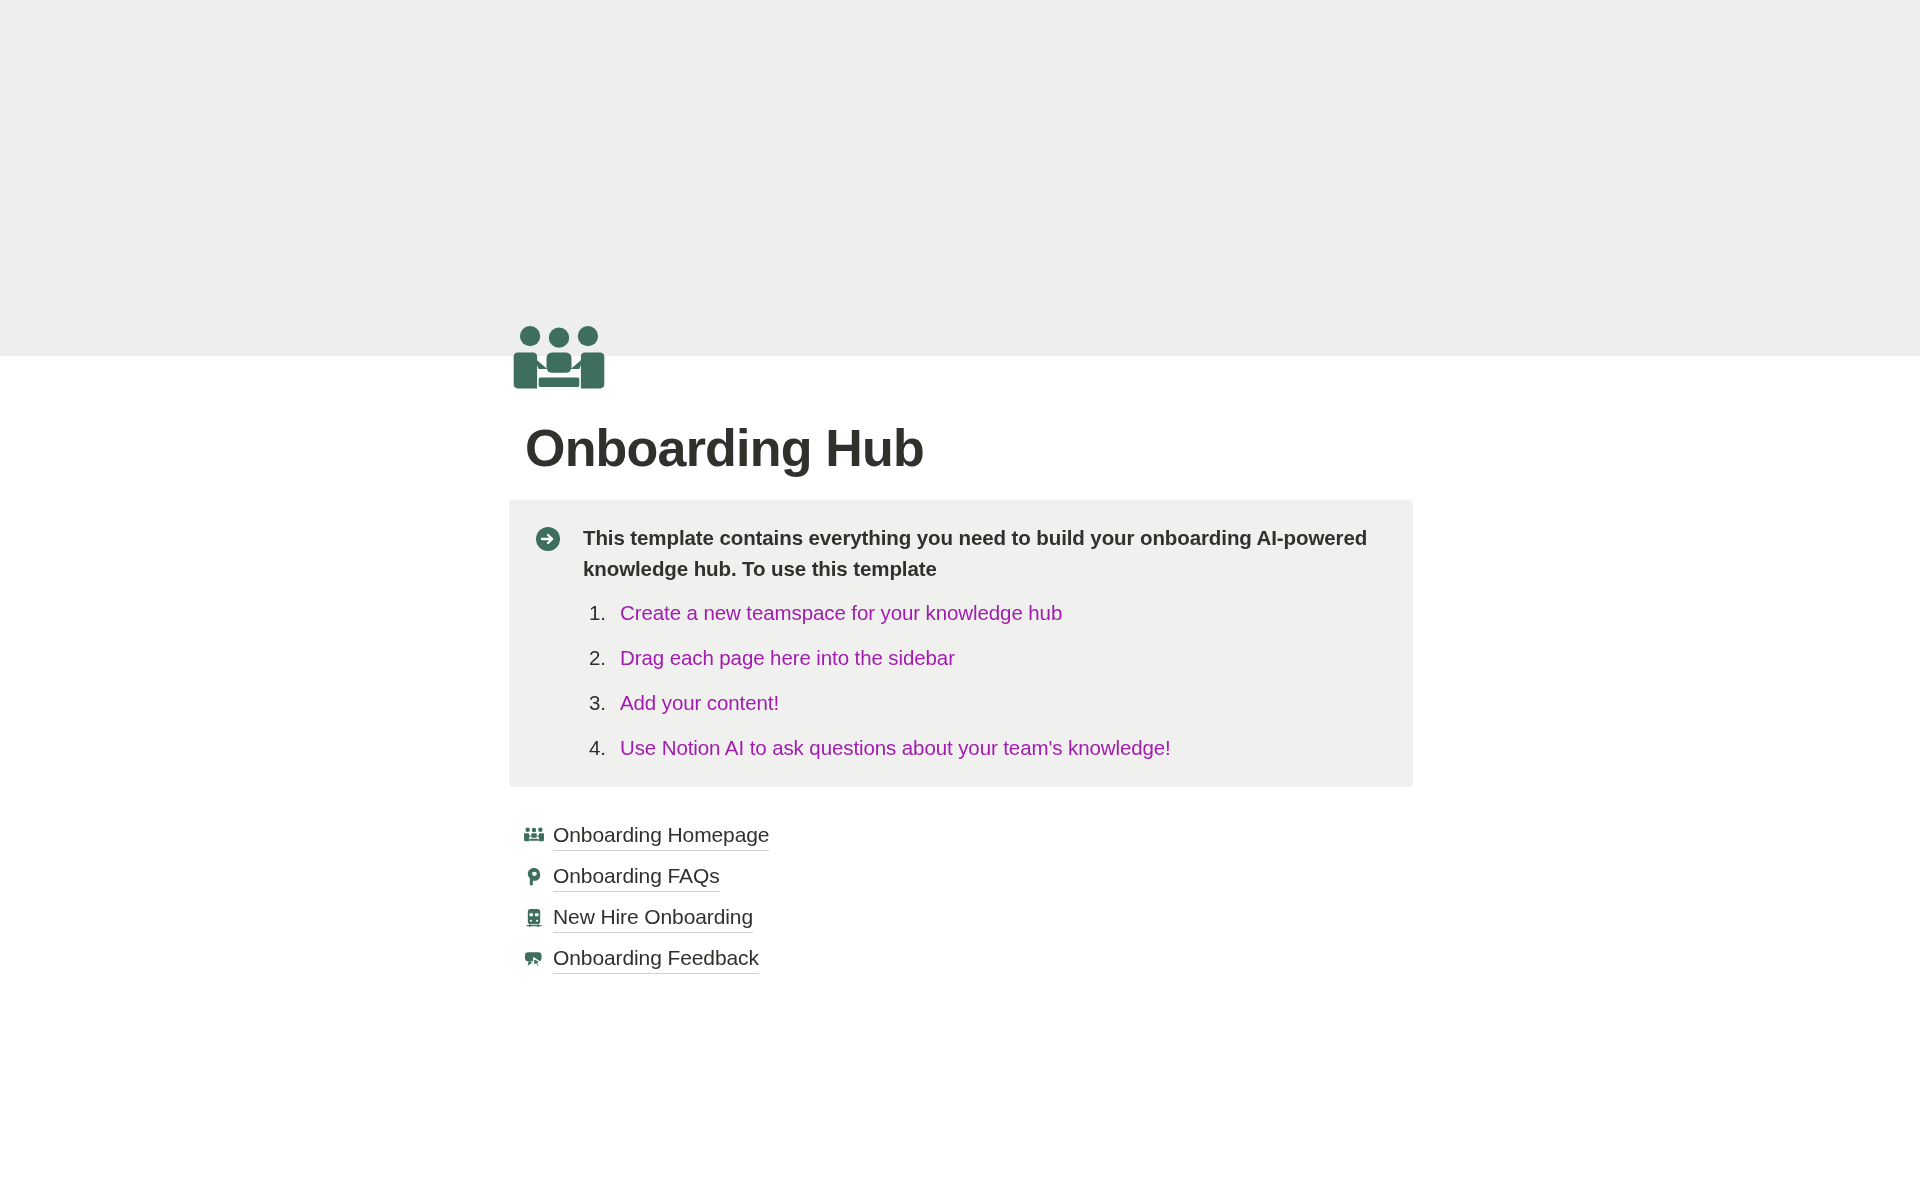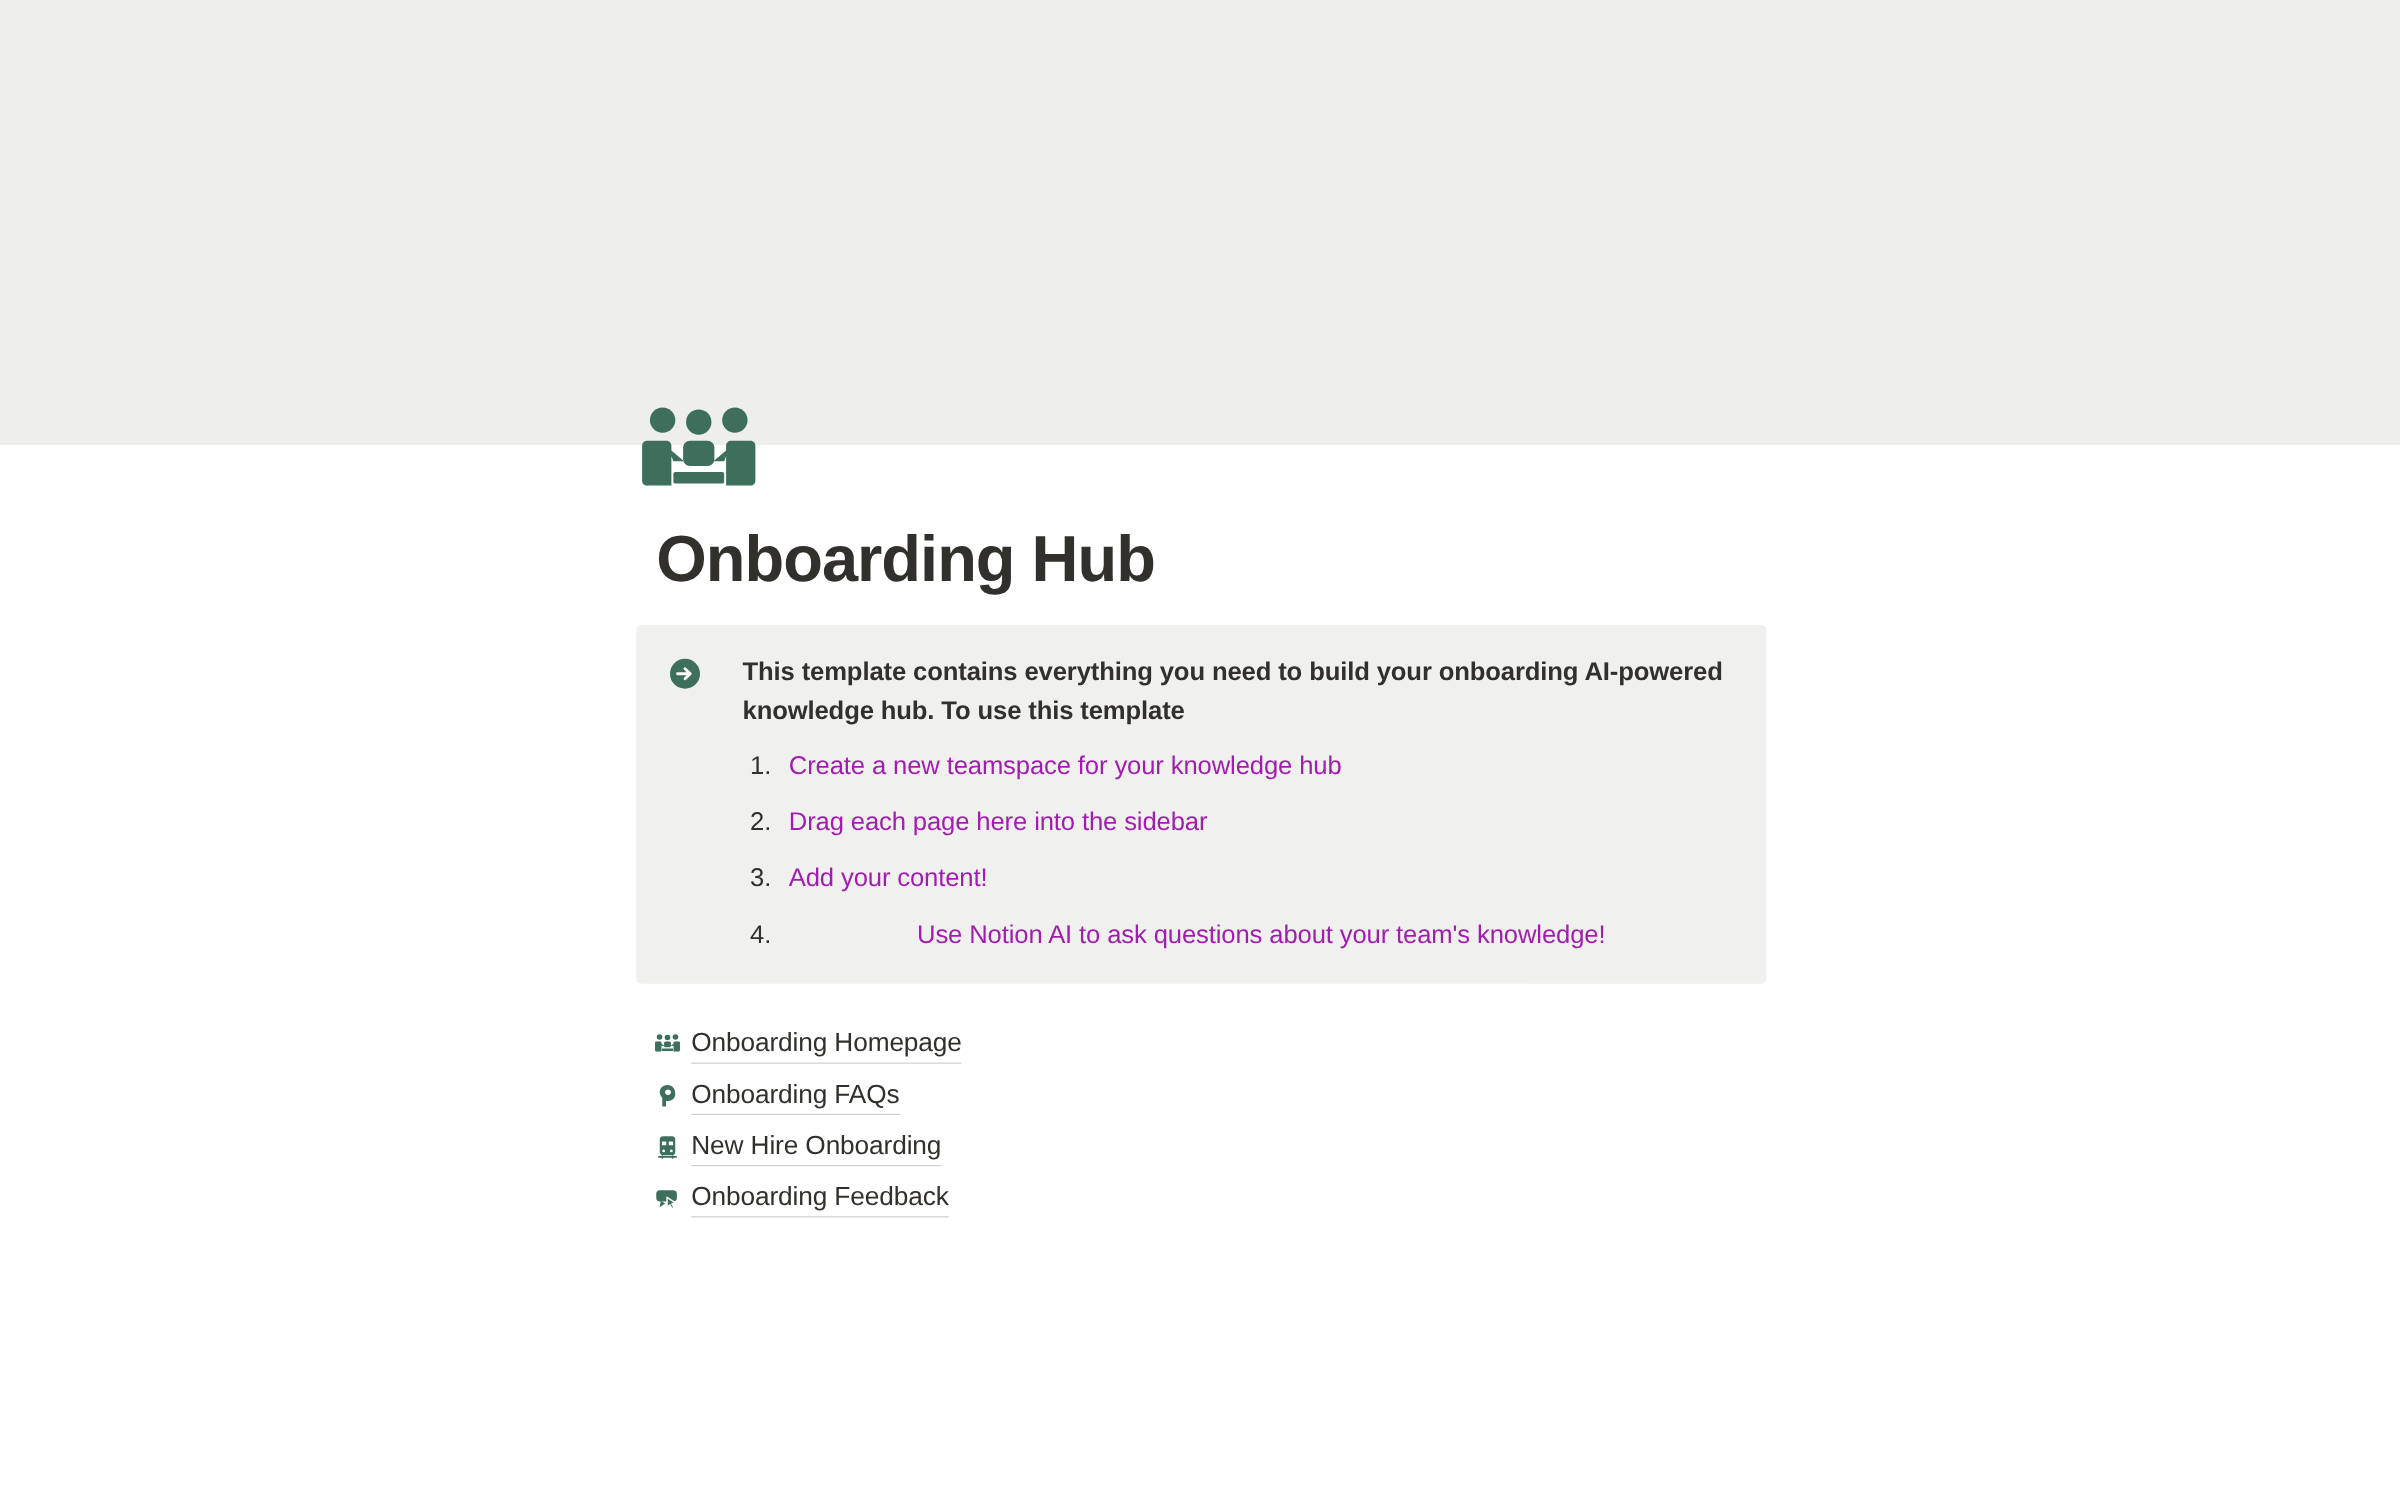--- a/index.html
+++ b/index.html
@@ -91,21 +91,20 @@
     margin-right: 22px;
   }
   .callout-icon svg {
     display: block;
     width: 26px;
     height: 26px;
   }
   .callout-body {
     flex: 1 1 auto;
     min-width: 0;
-    margin-left: 11px;
   }
   .callout-heading {
     margin: 0;
     font-size: 20.5px;
     line-height: 31px;
     font-weight: 700;
     color: #32302c;
     letter-spacing: -0.1px;
   }
 
@@ -120,21 +119,20 @@
     counter-increment: stepcount;
     padding-left: 37px;
     margin-bottom: 15px;
     font-size: 20.5px;
     line-height: 30px;
     color: #a21caf;
     letter-spacing: -0.1px;
   }
   .step:last-child {
     margin-bottom: 0;
-    text-align: center;
   }
   .step::before {
     content: counter(stepcount) ".";
     position: absolute;
     left: 6px;
     top: 0;
     font-size: 20.5px;
     line-height: 30px;
     color: #32302c;
   }

